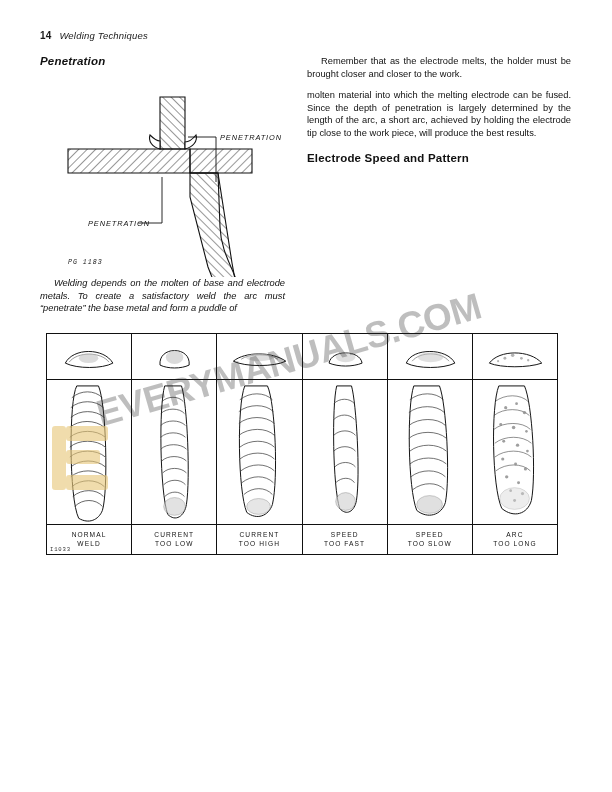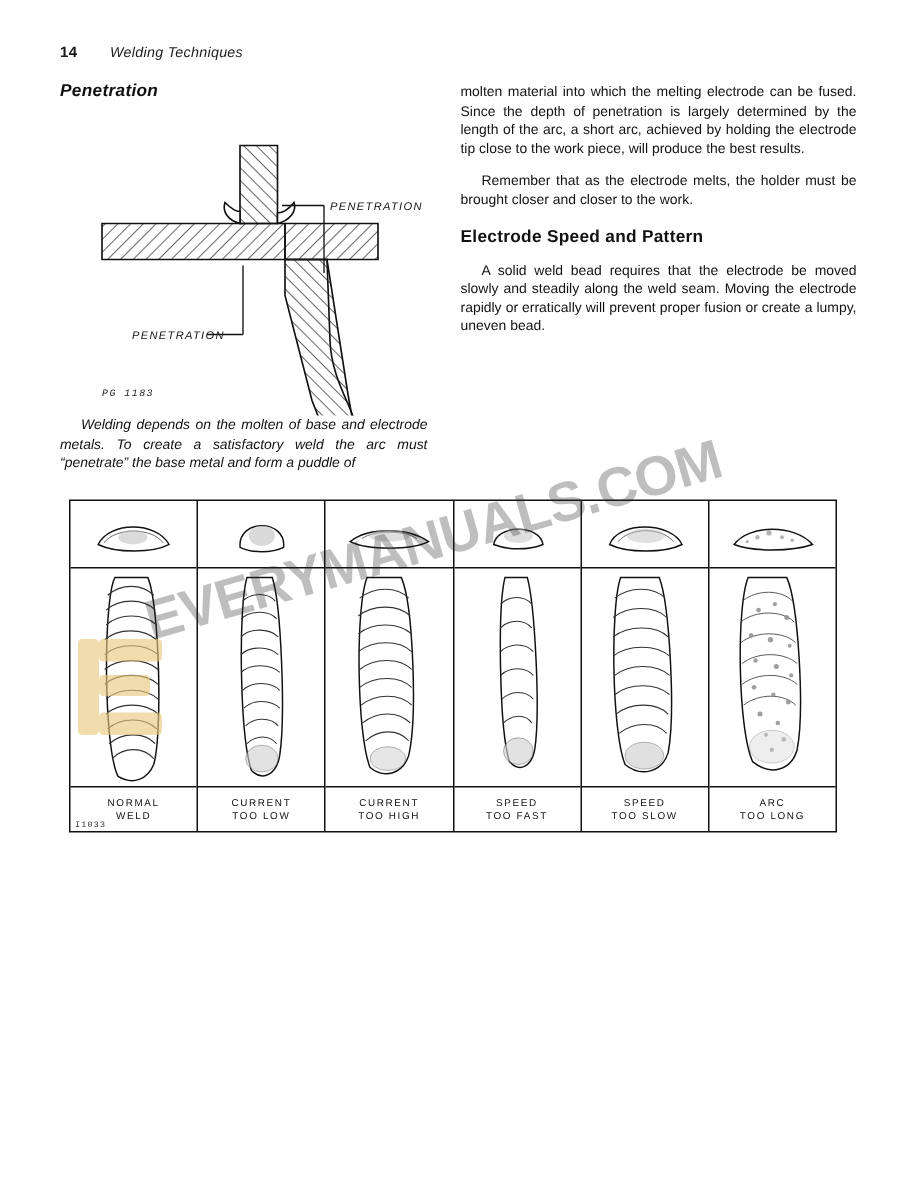--- a/index.html
+++ b/index.html
@@ -26,21 +26,21 @@
     position: absolute;
     left: 40px;
     top: 30px;
     font-size: 9.5px;
     color: #1a1a1a;
     letter-spacing: 0.2px;
   }
   .header .pagenum {
     font-weight: bold;
     font-size: 10px;
-    margin-right: 19px;
+    margin-right: 5px;
   }
   .header .sect {
     font-style: italic;
     font-size: 9.5px;
     text-align: right;
   }
 
   
   .col-left {
     position: absolute;
@@ -231,24 +231,23 @@
         <text x="180" y="63" font-family="Liberation Sans, sans-serif" font-size="7.4" letter-spacing="0.9" fill="#111">PENETRATION</text>
         <text x="48" y="149" font-family="Liberation Sans, sans-serif" font-size="7.4" letter-spacing="0.9" fill="#111">PENETRATION</text>
       </svg>
       <div class="fig-code">PG 1183</div>
     </div>
 
     <p class="body">Welding depends on the molten of base and electrode metals. To create a satisfactory weld the arc must “penetrate” the base metal and form a puddle of</p>
   </div>
 
   <div class="col-right">
+    <p class="body">Remember that as the electrode melts, the holder must be brought closer and closer to the work.</p>
     <p class="body noindent">molten material into which the melting electrode can be fused. Since the depth of penetration is largely determined by the length of the arc, a short arc, achieved by holding the electrode tip close to the work piece, will produce the best results.</p>
-    <p class="body">Remember that as the electrode melts, the holder must be brought closer and closer to the work.</p>
     <h2 class="section-head rt">Electrode Speed and Pattern</h2>
-    <p class="body">A solid weld bead requires that the electrode be moved slowly and steadily along the weld seam. Moving the electrode rapidly or erratically will prevent proper fusion or create a lumpy, uneven bead.</p>
   </div>
 
   <div class="fig-bead">
     <div class="bead-grid">
 
       <div class="bead-col">
         <div class="cell-cross">
           <svg width="100%" height="100%" viewBox="0 0 85 46" preserveAspectRatio="xMidYMid meet">
             <path d="M18,30 C26,14 58,14 67,30 C56,36 30,36 18,30 Z" fill="#fff" stroke="#111" stroke-width="1"></path>
             <path d="M22,29 C30,18 55,18 63,29" fill="none" stroke="#555" stroke-width="0.6"></path>

